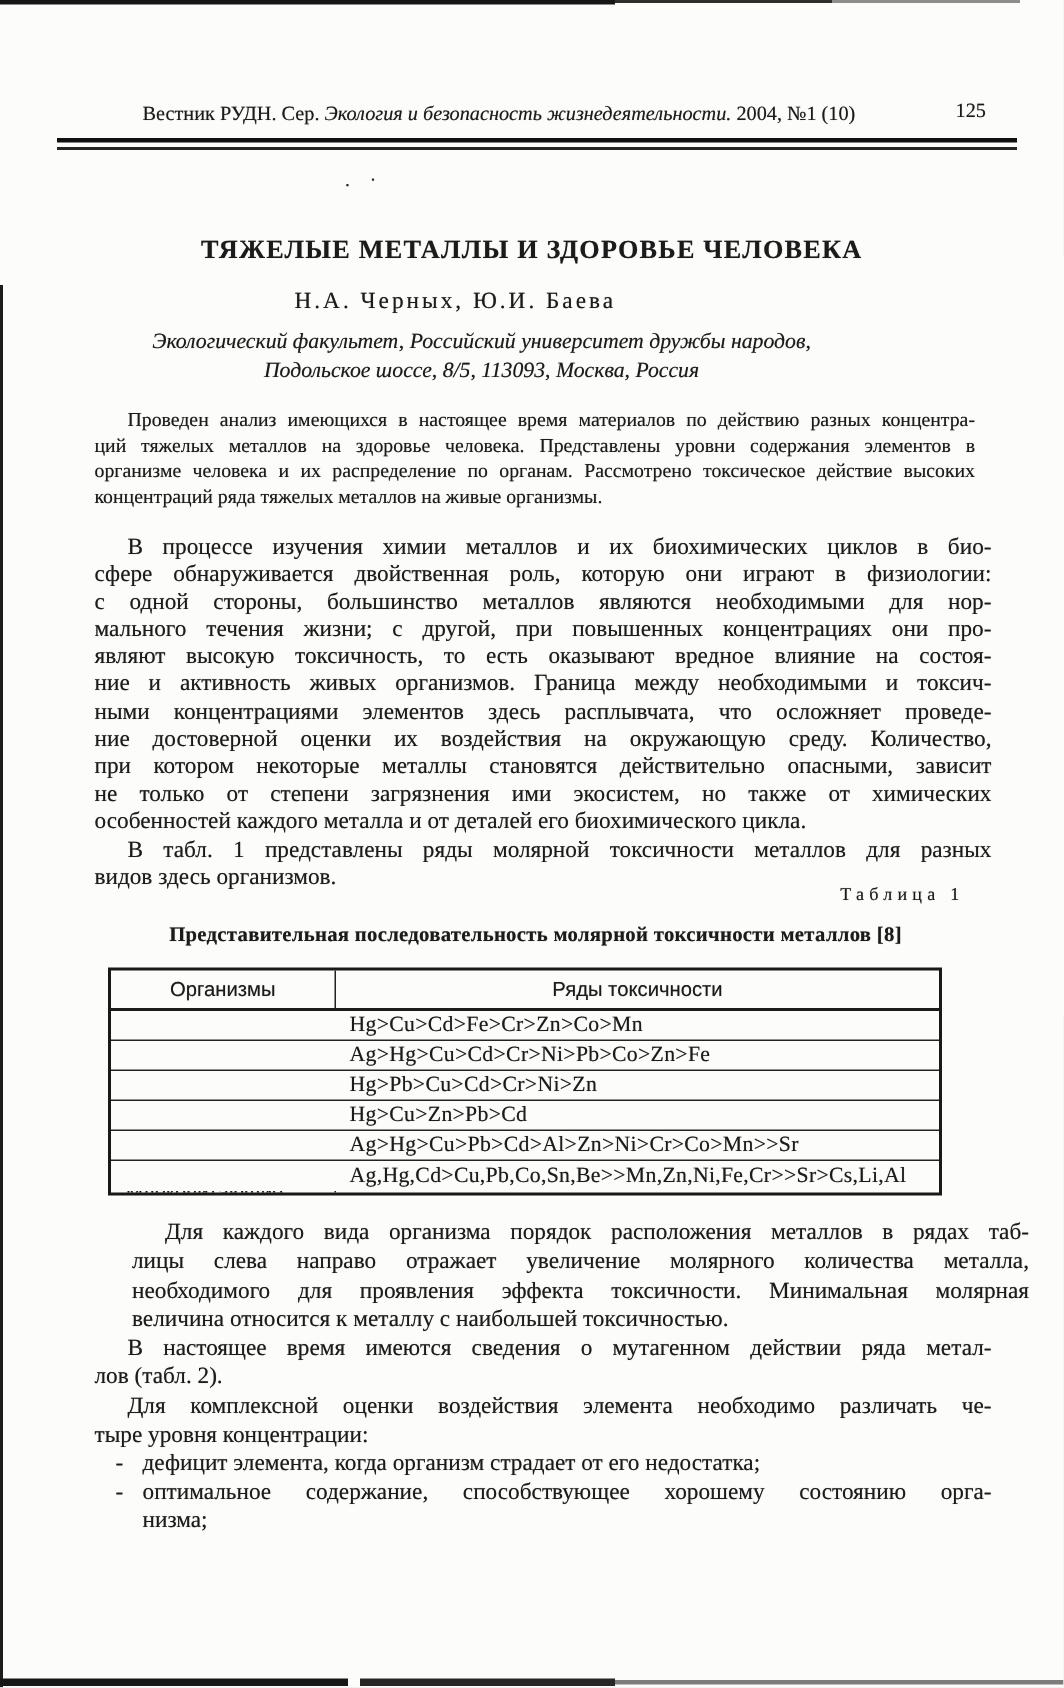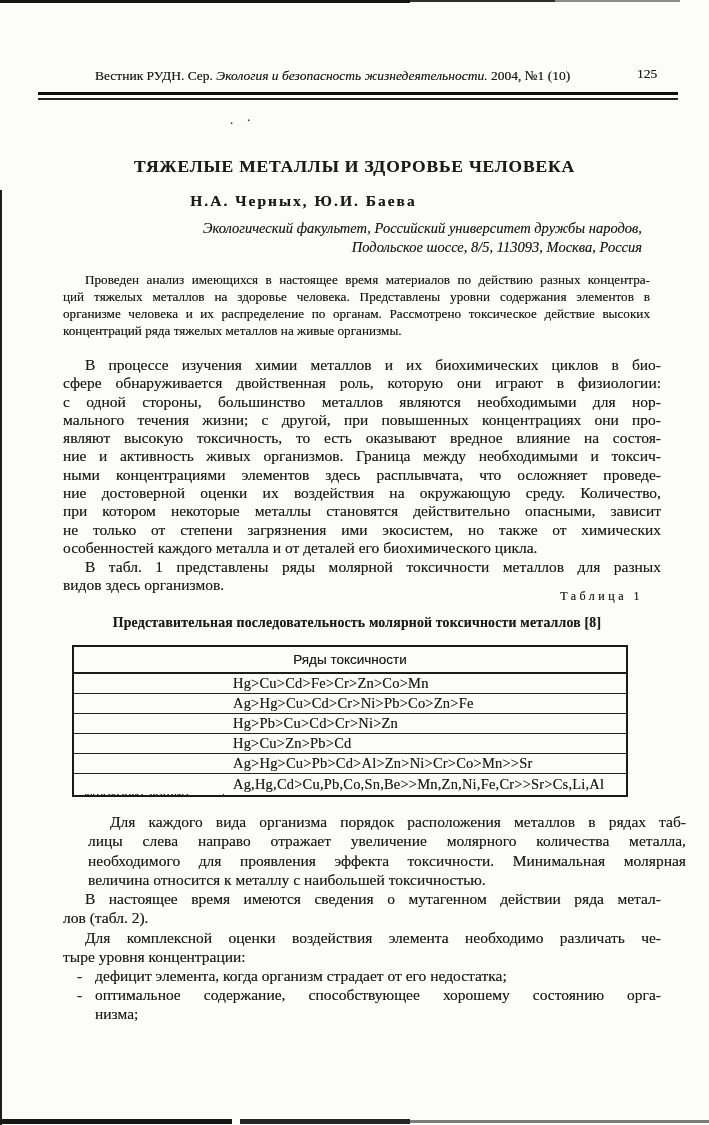--- a/index.html
+++ b/index.html
@@ -24,22 +24,22 @@
   .running-head .it{font-style:italic;}
   .folio{left:637px;top:66px;font-size:13.5px;}
   .double-rule{left:38px;top:92px;width:640px;height:3px;
     border-top:3px solid #101010;border-bottom:2px solid #242424;}
   .stray-dots{left:230px;top:112px;font-size:13px;letter-spacing:5px;color:#2b2b2b;}
 
   
   .title{left:0;top:156px;width:709px;text-align:center;
     font-size:17.5px;font-weight:700;letter-spacing:.8px;white-space:nowrap;}
   .authors{left:0;top:192px;width:607px;text-align:center;
-    font-size:15.5px;font-weight:700;letter-spacing:2px;white-space:nowrap;}
-  .affiliation{left:0;top:219px;width:642px;text-align:right;
+    font-size:15.5px;font-weight:400;letter-spacing:2px;white-space:nowrap;}
+  .affiliation{left:0;top:219px;width:642px;text-align:center;
     font-style:italic;font-size:14.5px;}
   .affiliation .aline{line-height:18.5px;}
 
   
   .abstract{left:63px;top:271px;width:587px;font-size:13.2px;}
   .abstract .pline{line-height:17.1px;}
 
   
   .body-par{left:63px;width:598px;font-size:15.5px;}
   .body-par .pline{line-height:18.3px;}
@@ -125,20 +125,21 @@
 
   <div class="pline first">В табл. 1 представлены ряды молярной токсичности металлов для разных</div>
       <div class="pline last">видов здесь организмов.</div>
     </div>
 
   <div class="abs table-label">Таблица 1</div>
   <div class="abs table-caption">Представительная последовательность молярной токсичности металлов [8]</div>
 
   <div class="abs tbl">
     <div class="thead-row">
+      <div class="tc c1 th">Организмы</div>
       <div class="tc c2 th">Ряды токсичности</div>
     </div>
     <div>
 
     <div class="trow first">
         <div class="tc c1 td-org">Водоросли</div>
         <div class="tc c2 td-series">Hg&gt;Cu&gt;Cd&gt;Fe&gt;Cr&gt;Zn&gt;Co&gt;Mn</div>
       </div>
         <div class="trow">
         <div class="tc c1 td-org">Грибки</div>

